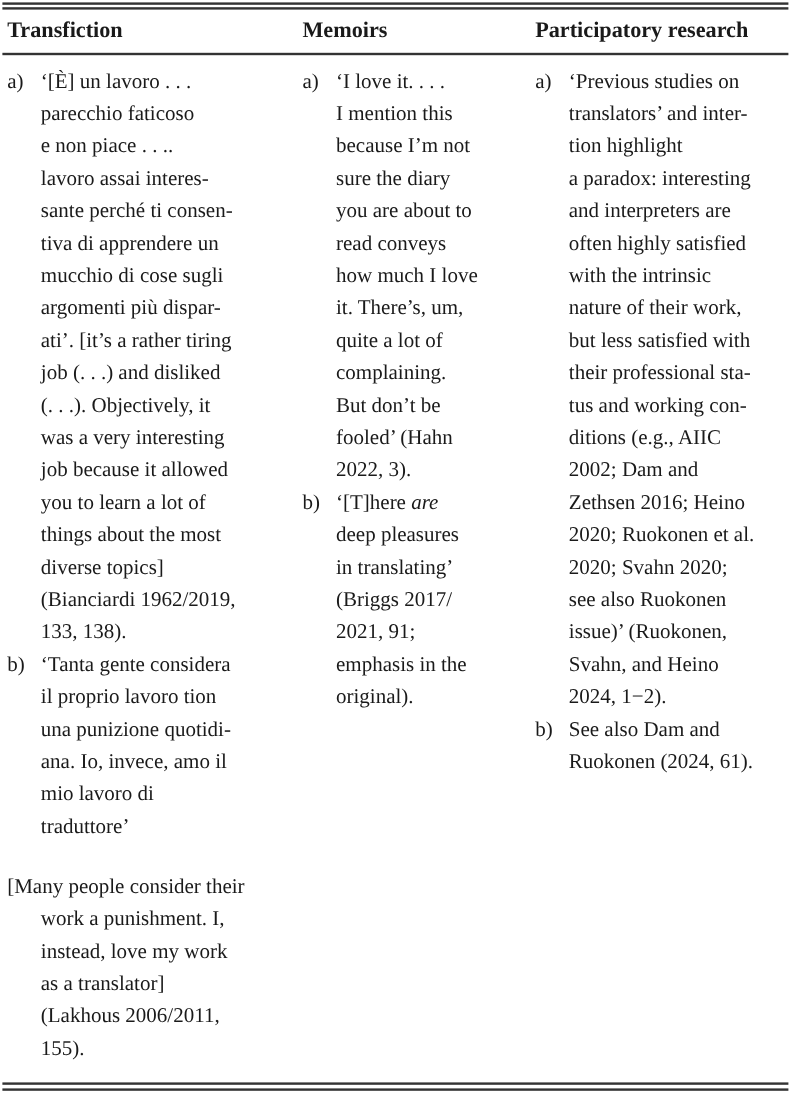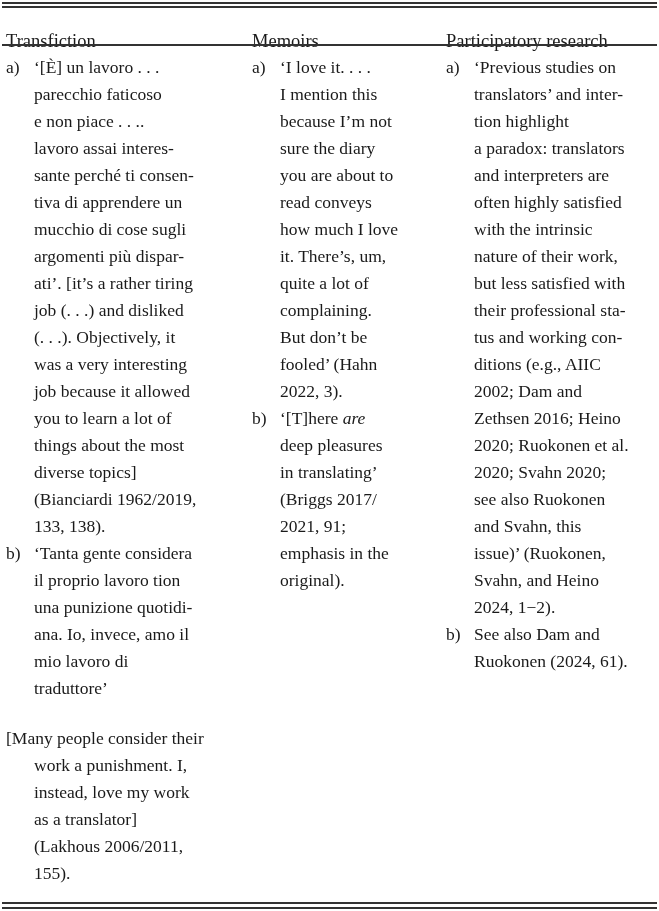--- a/index.html
+++ b/index.html
@@ -24,22 +24,22 @@
       background: #333;
     }
     .rule.top1 { top: 2px; height: 2px; }
     .rule.top2 { top: 6px; height: 1.5px; }
     .rule.head { top: 44px; height: 1.5px; }
     .rule.bot1 { top: 902px; height: 2px; }
     .rule.bot2 { top: 907px; height: 2px; }
 
     .header {
       position: absolute;
-      top: 28px;
-      font-weight: normal;
+      top: 13px;
+      font-weight: bold;
       font-size: 18.5px;
       line-height: 26px;
       white-space: nowrap;
     }
     .col {
       position: absolute;
       top: 54px;
     }
     .col1 { left: 6px; width: 226px; }
     .col2 { left: 252px; width: 172px; }
@@ -150,35 +150,34 @@
       <span class="line">original).</span>
     </div>
   </div>
 
   <div class="col col3">
     <div class="item">
       <span class="label">a)</span>
       <span class="line">‘Previous studies on</span>
       <span class="line">translators’ and inter-</span>
       <span class="line">tion highlight</span>
-      <span class="line">a paradox: translators</span>
+      <span class="line">a paradox: interesting</span>
       <span class="line">and interpreters are</span>
       <span class="line">often highly satisfied</span>
       <span class="line">with the intrinsic</span>
       <span class="line">nature of their work,</span>
       <span class="line">but less satisfied with</span>
       <span class="line">their professional sta-</span>
       <span class="line">tus and working con-</span>
       <span class="line">ditions (e.g., AIIC</span>
       <span class="line">2002; Dam and</span>
       <span class="line">Zethsen 2016; Heino</span>
       <span class="line">2020; Ruokonen et al.</span>
       <span class="line">2020; Svahn 2020;</span>
       <span class="line">see also Ruokonen</span>
-      <span class="line">and Svahn, this</span>
       <span class="line">issue)’ (Ruokonen,</span>
       <span class="line">Svahn, and Heino</span>
       <span class="line">2024, 1−2).</span>
     </div>
     <div class="item">
       <span class="label">b)</span>
       <span class="line">See also Dam and</span>
       <span class="line">Ruokonen (2024, 61).</span>
     </div>
   </div>

